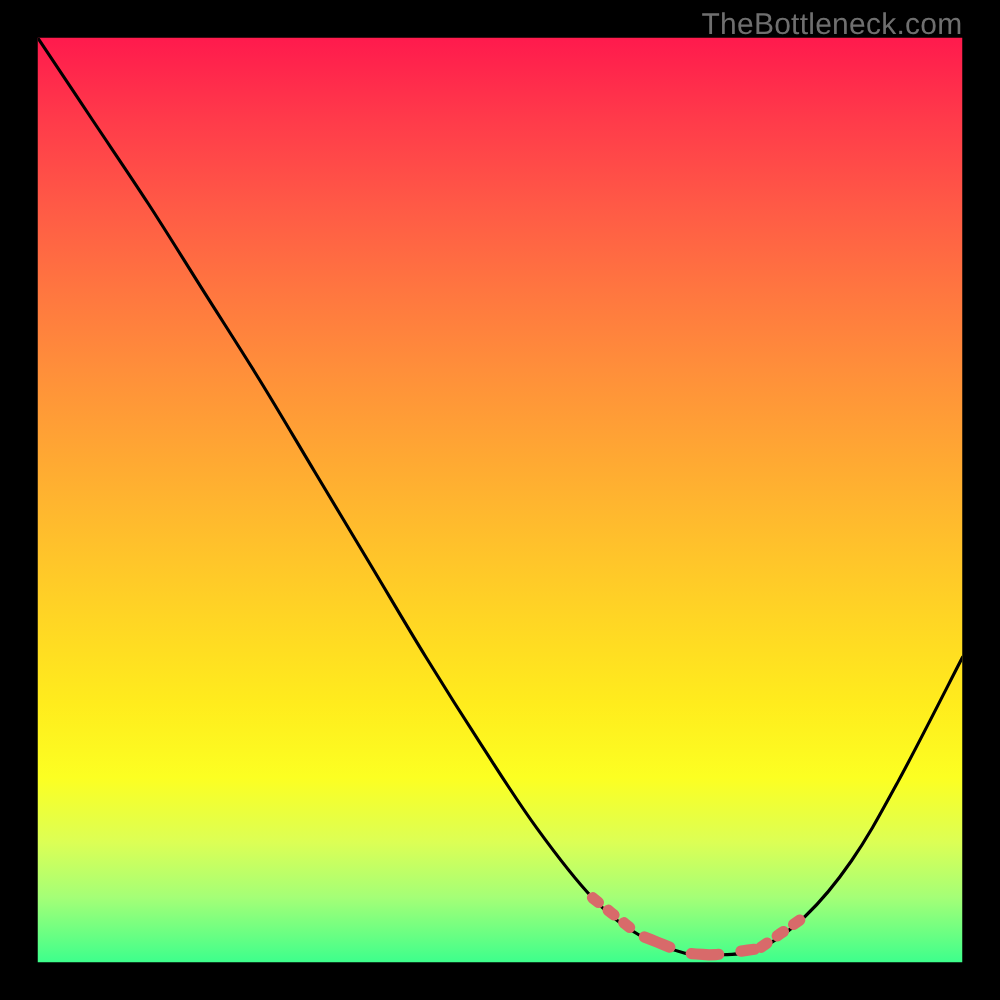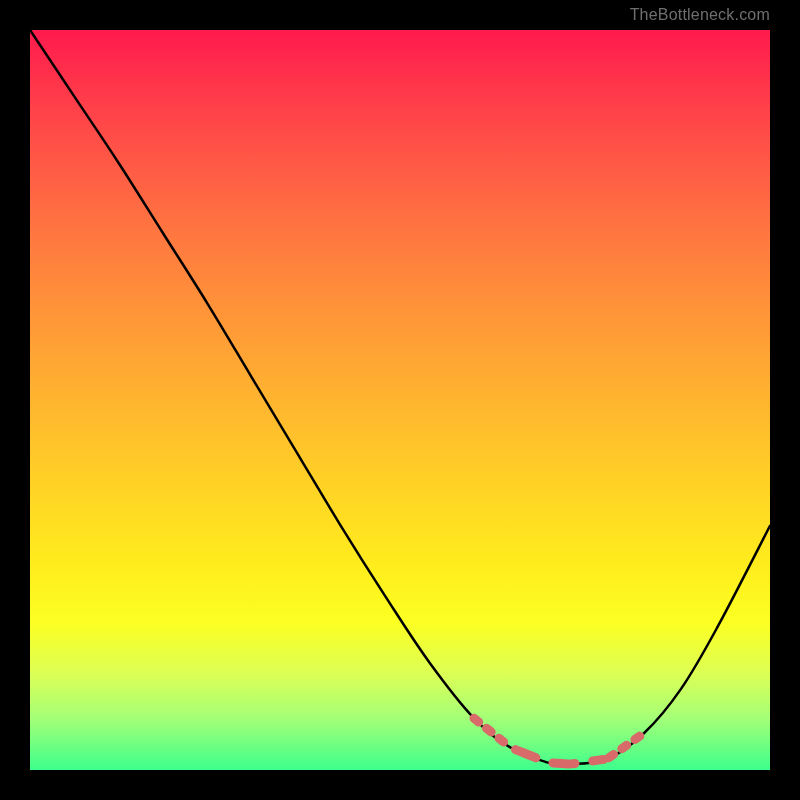--- a/index.html
+++ b/index.html
@@ -48,21 +48,21 @@
       #dcff55 87%,
       #a4ff77 93%,
       #3dff8c 100%
     );
   }
   .watermark {
     position: absolute;
     top: 6px;
     right: 30px;
     color: #6f6f6f;
-    font-size: 16px;
+    font-size: 24px;
     font-weight: 500;
     letter-spacing: 0.2px;
     user-select: none;
   }
   svg.curves {
     position: absolute;
     left: 0;
     top: 0;
     width: 100%;
     height: 100%;

